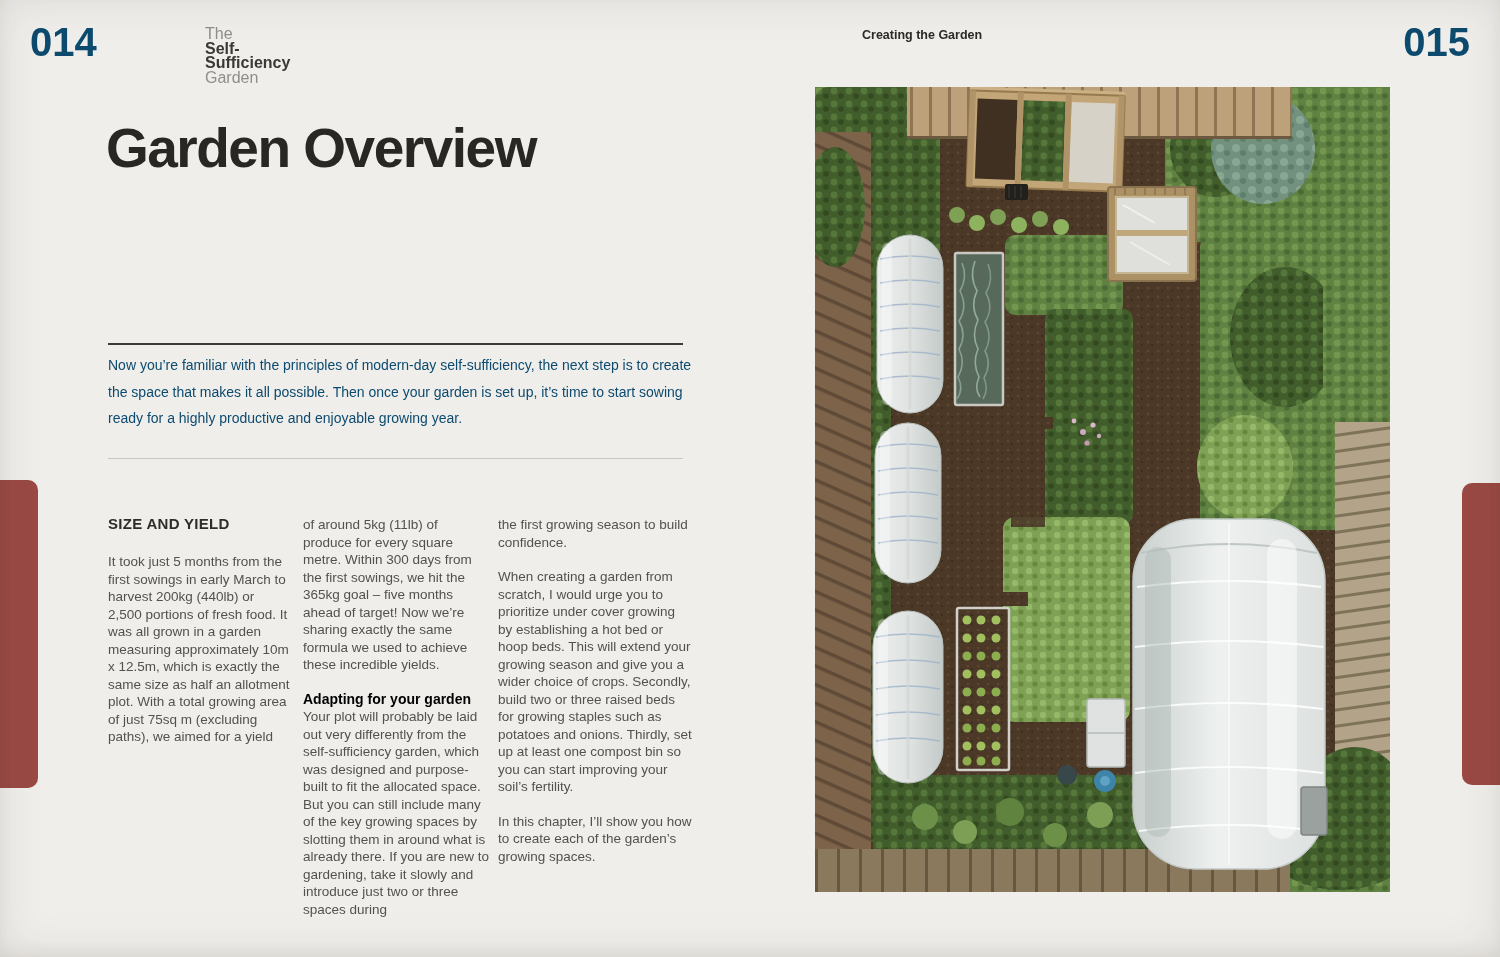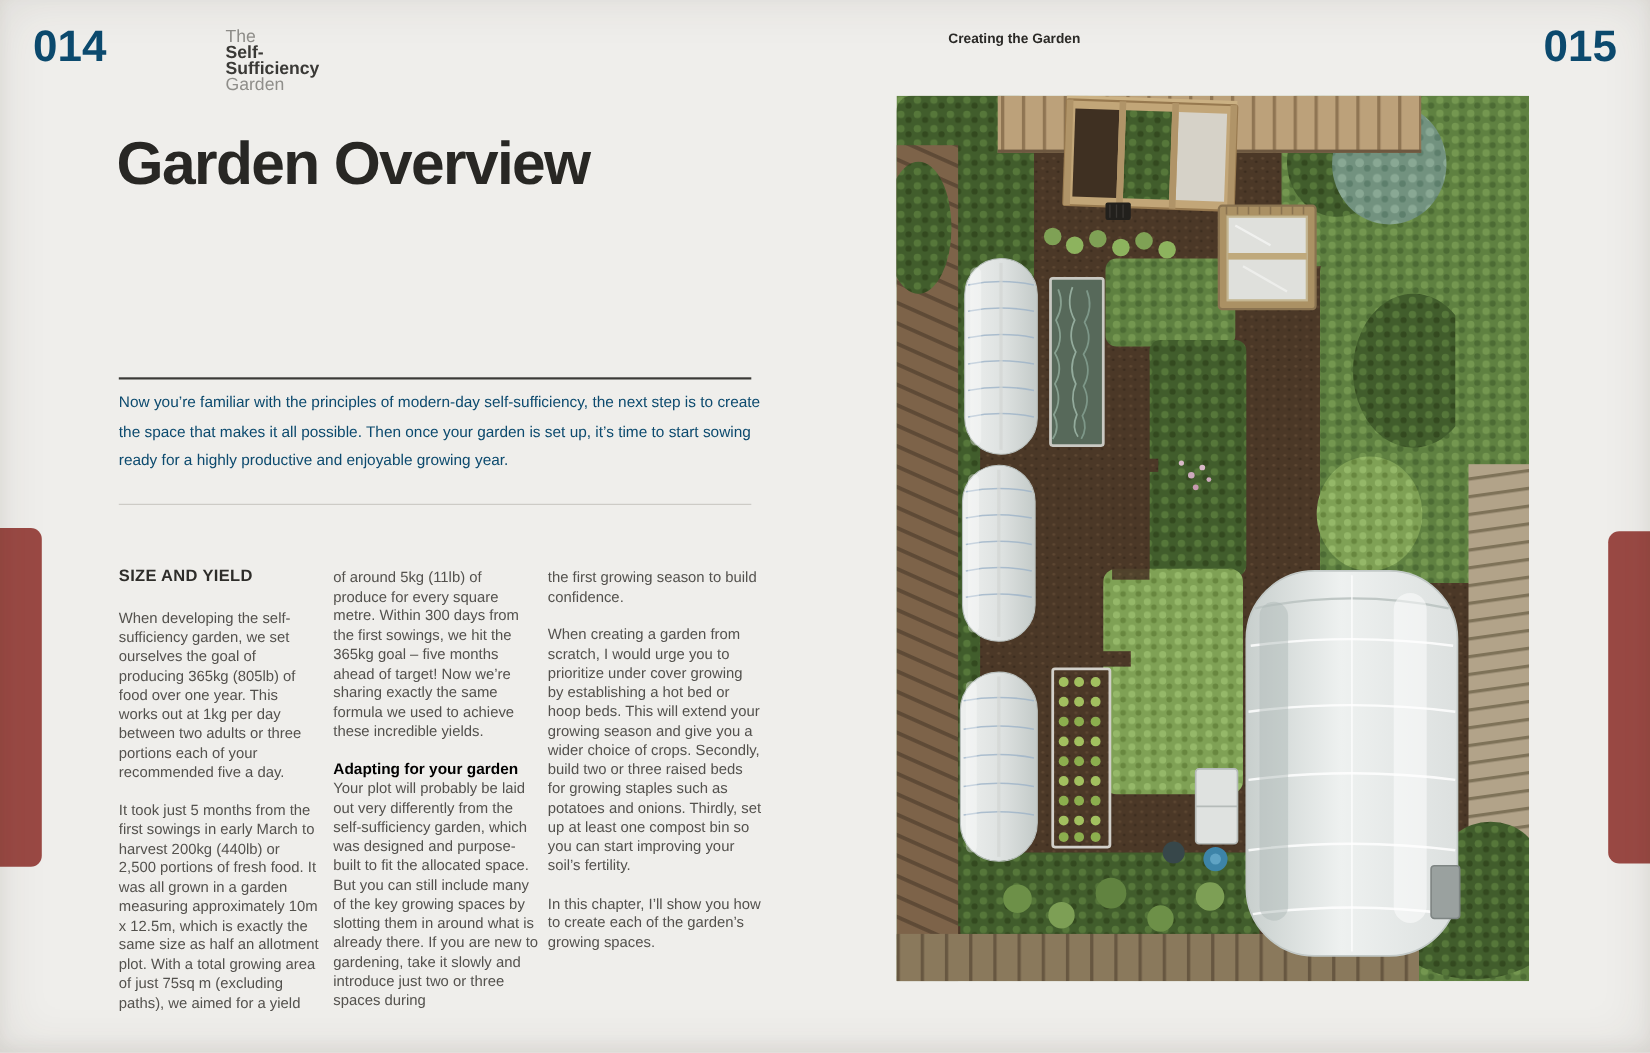--- a/index.html
+++ b/index.html
@@ -53,21 +53,20 @@
   </div>
 
   <h1 class="title">Garden Overview</h1>
 
   <div class="rule-dark"></div>
   <p class="intro">Now you’re familiar with the principles of modern-day self-sufficiency, the next step is to create the space that makes it all possible. Then once your garden is set up, it’s time to start sowing ready for a highly productive and enjoyable growing year.</p>
   <div class="rule-light"></div>
 
   <div class="col col1">
     <h3>SIZE AND YIELD</h3>
-    <p>When developing the self-sufficiency garden, we set ourselves the goal of producing 365kg (805lb) of food over one year. This works out at 1kg per day between two adults or three portions each of your recommended five a day.</p>
     <p>It took just 5 months from the first sowings in early March to harvest 200kg (440lb) or 2,500 portions of fresh food. It was all grown in a garden measuring approximately 10m x 12.5m, which is exactly the same size as half an allotment plot. With a total growing area of just 75sq m (excluding paths), we aimed for a yield</p>
   </div>
 
   <div class="col col2">
     <p>of around 5kg (11lb) of produce for every square metre. Within 300 days from the first sowings, we hit the 365kg goal – five months ahead of target! Now we’re sharing exactly the same formula we used to achieve these incredible yields.</p>
     <h4>Adapting for your garden</h4>
     <p>Your plot will probably be laid out very differently from the self-sufficiency garden, which was designed and purpose-built to fit the allocated space. But you can still include many of the key growing spaces by slotting them in around what is already there. If you are new to gardening, take it slowly and introduce just two or three spaces during</p>
   </div>
 
   <div class="col col3">

